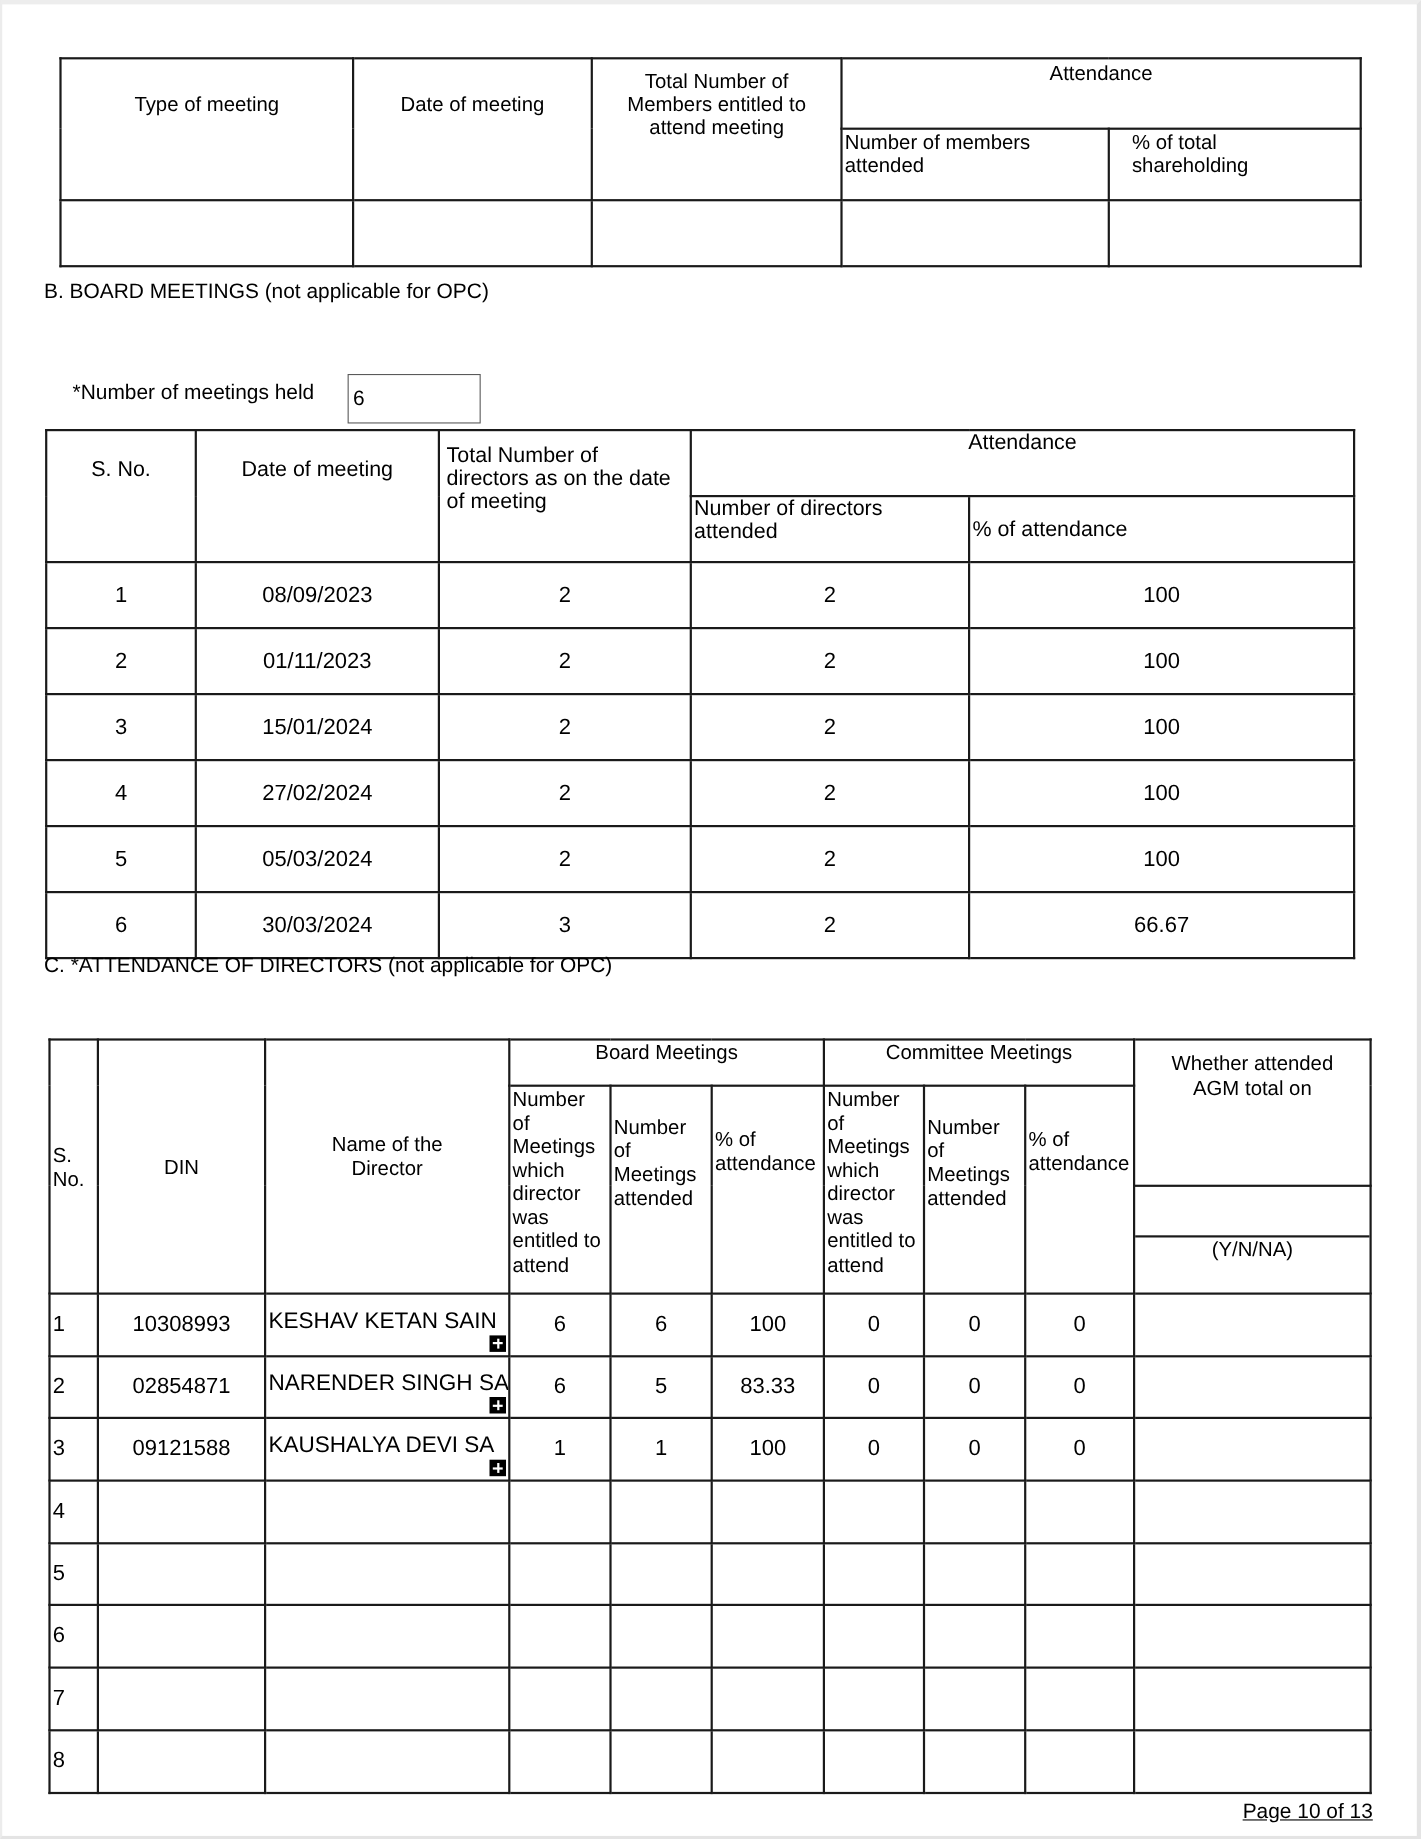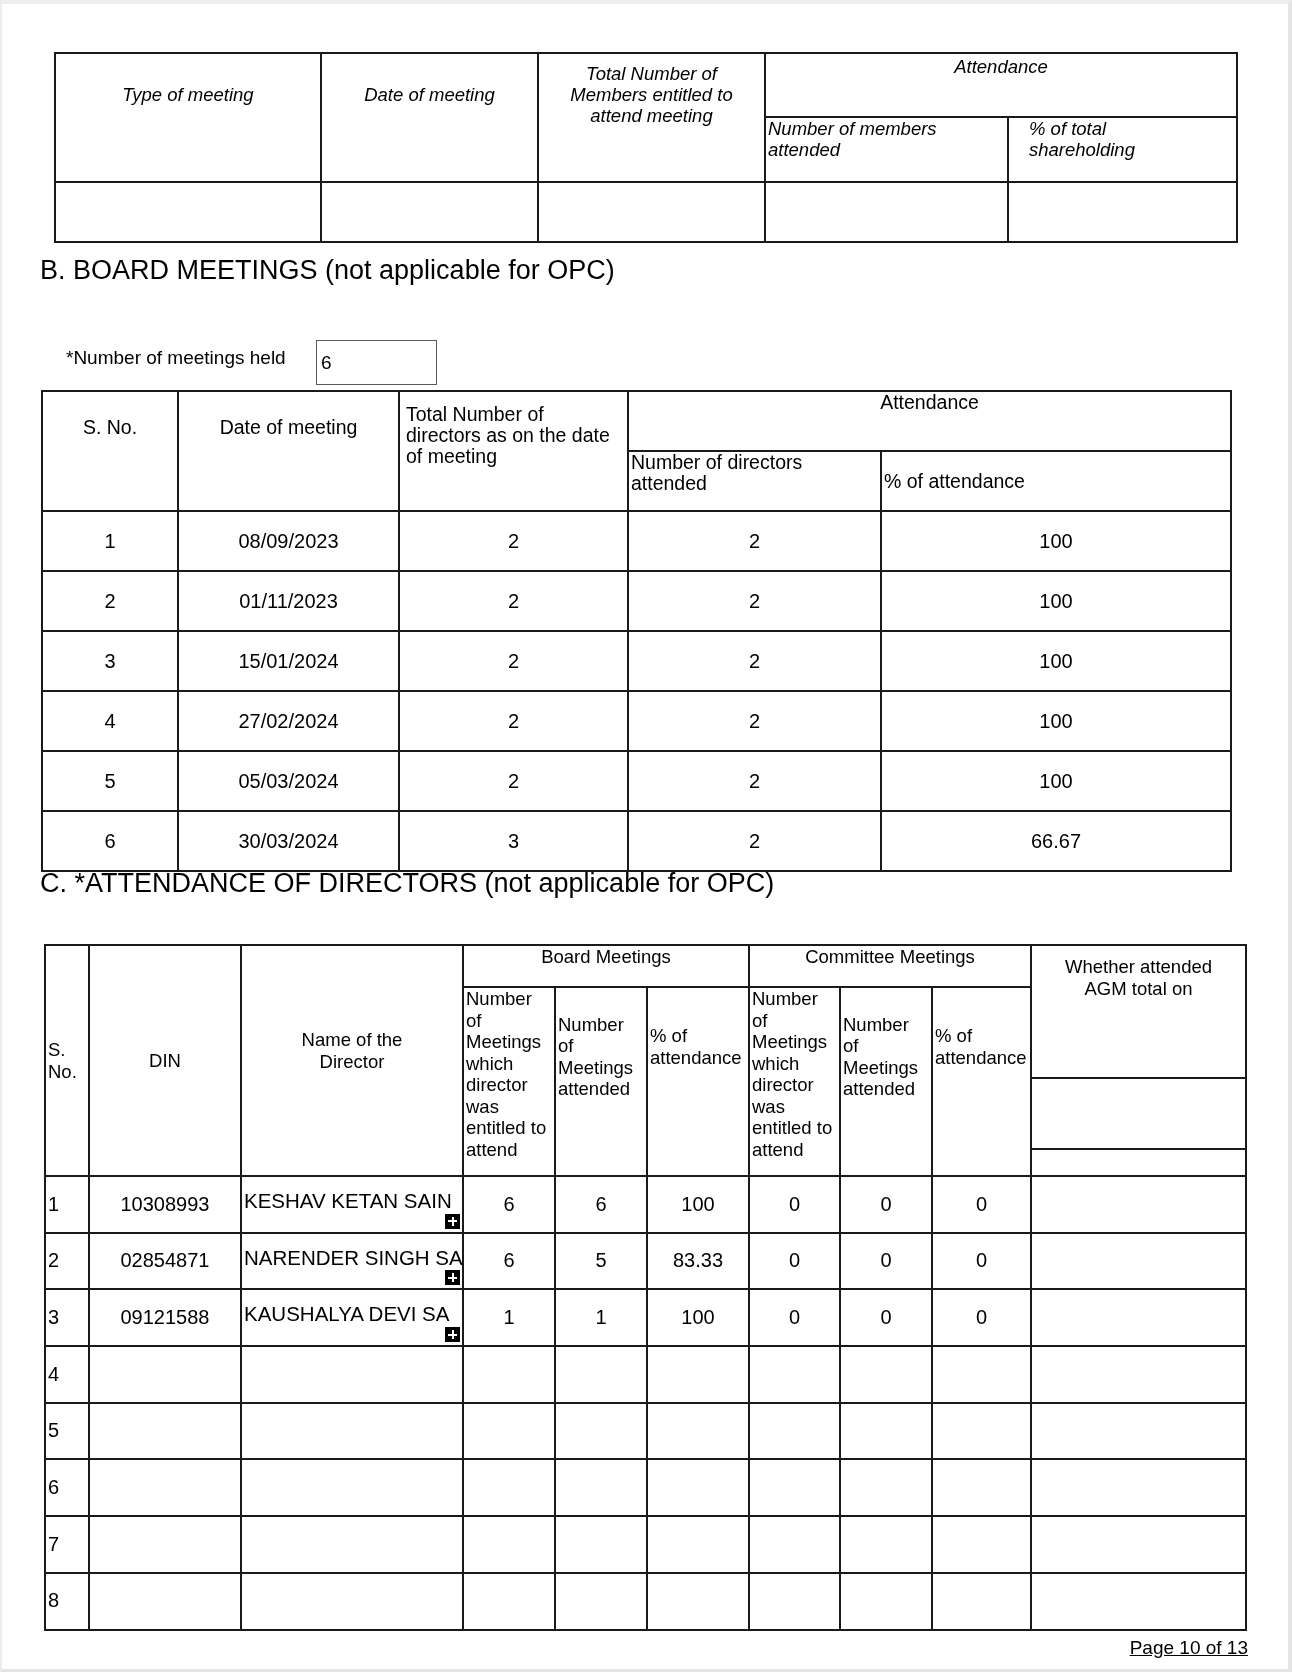--- a/index.html
+++ b/index.html
@@ -6,25 +6,25 @@
   html, body { width: 1292px; height: 1672px; background: #ffffff; overflow: hidden; }
   body { font-family: "Liberation Sans", sans-serif; color: #000; position: relative; }
   .page-frame { position: absolute; left: 0; top: 0; width: 1292px; height: 1672px;
     border-left: 2px solid #ececec; border-right: 4px solid #e4e4e4; border-bottom: 3px solid #e4e4e4; border-top: 4px solid #ededed; }
   table { position: absolute; border-collapse: collapse; table-layout: fixed; }
   td, th { border: 2px solid #1a1a1a; font-weight: normal; font-size: 18.5px; line-height: 21px; vertical-align: middle; }
   .c { text-align: center; }
   .l { text-align: left; }
   .top { vertical-align: top; }
   .abs { position: absolute; }
-  .sec-title { position: absolute; font-size: 27px; white-space: nowrap; }
+  .sec-title { position: absolute; font-size: 19px; white-space: nowrap; }
 
   
   #t1 { left: 54px; top: 52px; width: 1182px; }
-  #t1 td { font-size: 18.5px; font-style: italic; }
+  #t1 td { font-size: 18.5px; }
 
   
   #t2 { left: 41px; top: 390px; width: 1189px; }
   #t2 td { font-size: 19.5px; }
   #t2 .datarow td { height: 60px; text-align: center; font-size: 20px; }
 
   .num-field { position: absolute; left: 316px; top: 340px; width: 121px; height: 45px;
     border: 1.5px solid #5a5a5a; font-size: 19px; padding: 12px 0 0 4px; line-height: 20px; }
 
   
@@ -171,20 +171,21 @@
     <td rowspan="2" class="l top" style="padding:0 2px">Number of Meetings which director was entitled to attend</td>
     <td rowspan="2" class="l" style="padding:0 2px 50px">Number of Meetings attended</td>
     <td rowspan="2" class="l" style="padding:0 2px 70px">% of attendance</td>
     <td rowspan="2" class="l top" style="padding:0 2px">Number of Meetings which director was entitled to attend</td>
     <td rowspan="2" class="l" style="padding:0 2px 50px">Number of Meetings attended</td>
     <td rowspan="2" class="l" style="padding:0 2px 70px">% of attendance</td>
   </tr>
   <tr style="height:98px">
     <td style="padding:0">
       <div style="height:45px;border-bottom:2px solid #1a1a1a"></div>
+      <div class="c" style="height:50px;padding-top:0">(Y/N/NA)</div>
     </td>
   </tr>
 
   <tr class="datarow">
     <td class="l" style="padding-left:2px">1</td>
     <td class="c">10308993</td>
     <td class="name-cell">
           <span class="name-text">KESHAV KETAN SAIN</span>
           <span class="plus-icon"></span>
         </td>

